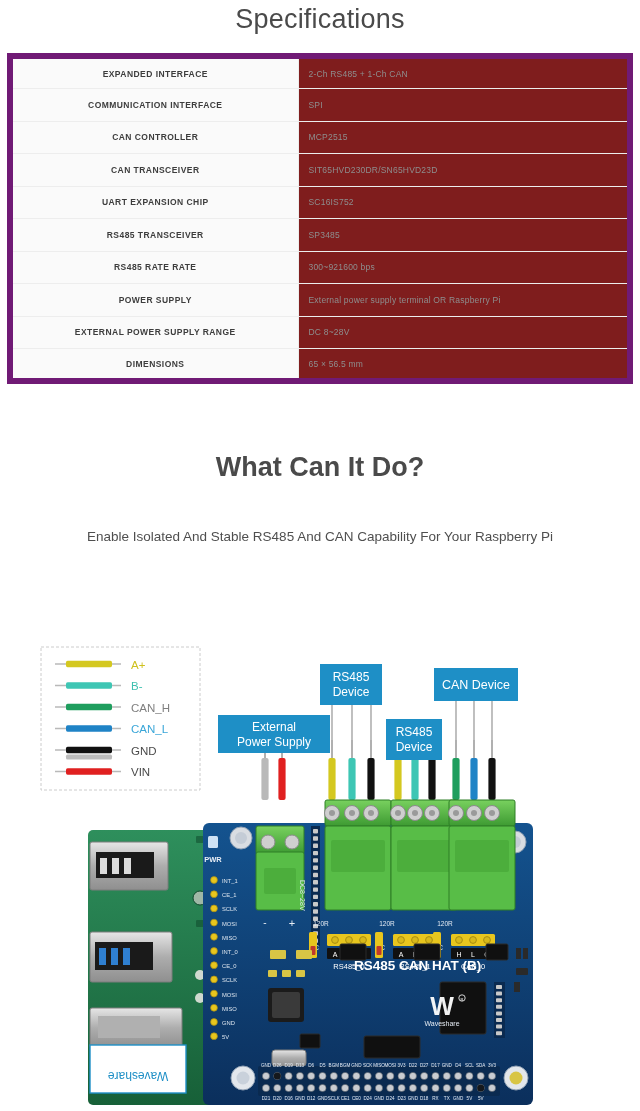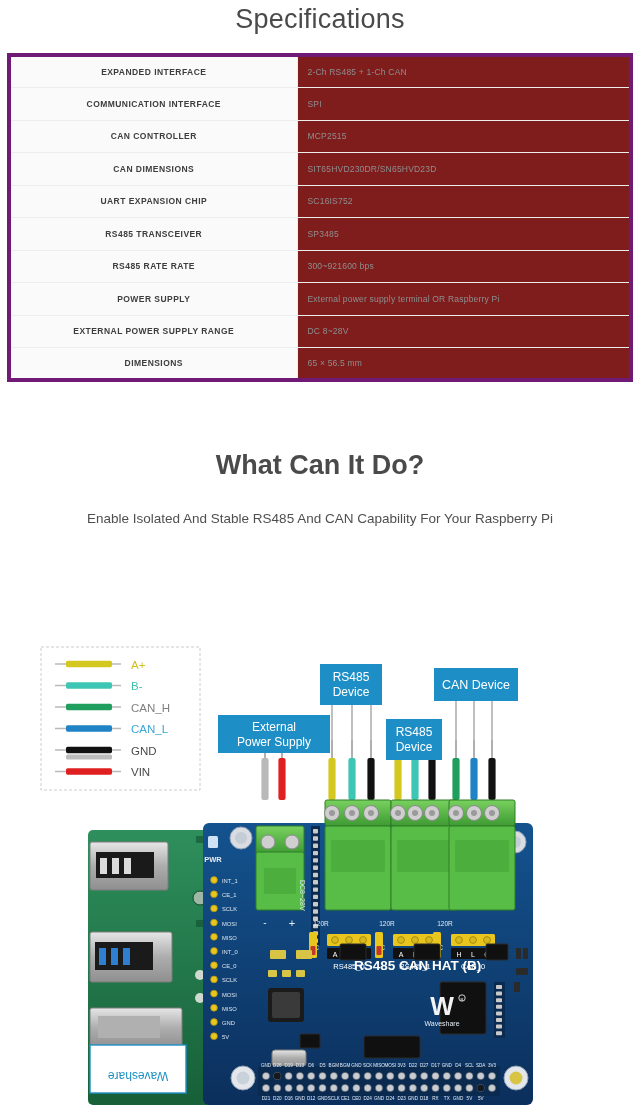--- a/index.html
+++ b/index.html
@@ -21,21 +21,21 @@
     letter-spacing: .2px;
     padding-top: 4px;
     margin: 0 0 18px 0;
   }
 
   
   .spec-table {
     width: 626px;
     margin: 0 auto;
     border-collapse: collapse;
-    border: 4px solid #701a75;
+    border: 6px solid #701a75;
     table-layout: fixed;
   }
   .spec-table tr { border-bottom: 1px solid #ededed; }
   .spec-table tr:last-child { border-bottom: none; }
   .spec-table td { height: 32.5px; vertical-align: middle; }
   .spec-key {
     width: 288px;
     background: #fafafa;
     border-right: 1px solid #ededed;
     text-align: center;
@@ -58,21 +58,21 @@
     text-align: center;
     font-size: 27px;
     font-weight: 700;
     color: #4a4a4a;
     margin: 68px 0 0 0;
   }
   .wcid-sub {
     text-align: center;
     font-size: 13.5px;
     color: #4f4f4f;
-    margin: 30px 0 0 0;
+    margin: 46px 0 0 0;
     font-weight: 400;
   }
 
   
   .diagram {
     position: absolute;
     left: 0; top: 630px;
     width: 640px; height: 481px;
   }
   .diagram svg { display: block; }
@@ -92,21 +92,21 @@
         </tr>
         <tr>
           <td class="spec-key">COMMUNICATION INTERFACE</td>
           <td class="spec-val">SPI</td>
         </tr>
         <tr>
           <td class="spec-key">CAN CONTROLLER</td>
           <td class="spec-val">MCP2515</td>
         </tr>
         <tr>
-          <td class="spec-key">CAN DIMENSIONS</td>
+          <td class="spec-key">CAN TRANSCEIVER</td>
           <td class="spec-val">SIT65HVD230DR/SN65HVD23D</td>
         </tr>
         <tr>
           <td class="spec-key">UART EXPANSION CHIP</td>
           <td class="spec-val">SC16IS752</td>
         </tr>
         <tr>
           <td class="spec-key">RS485 TRANSCEIVER</td>
           <td class="spec-val">SP3485</td>
         </tr>

